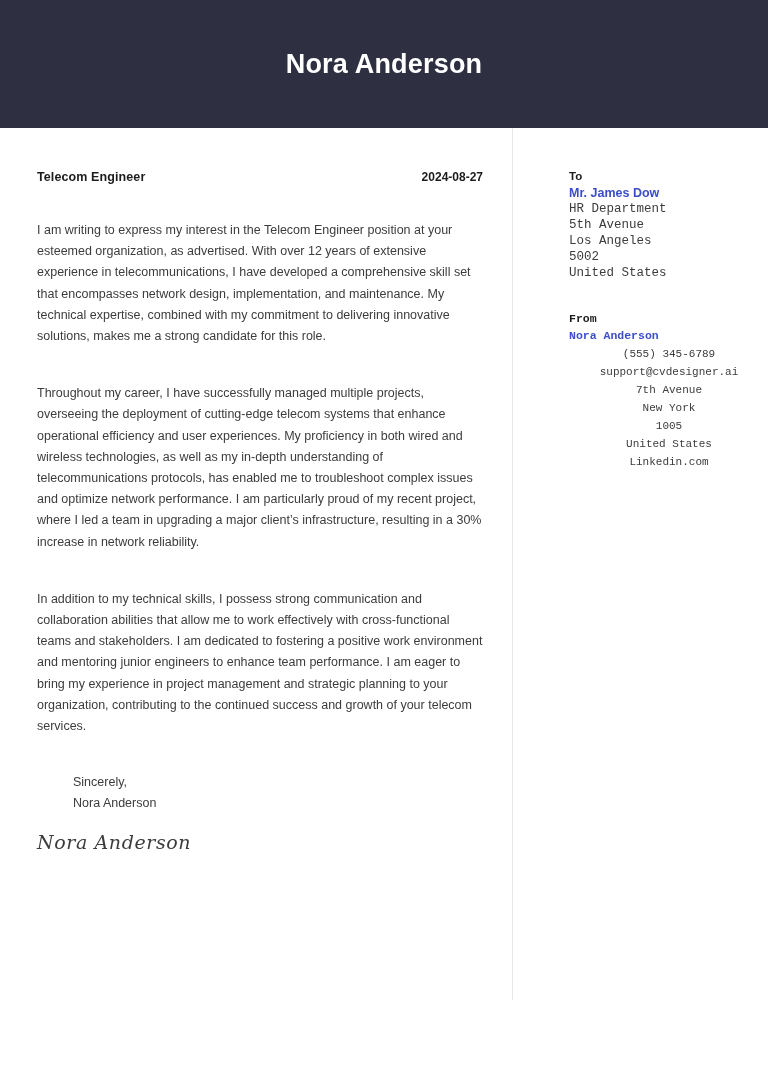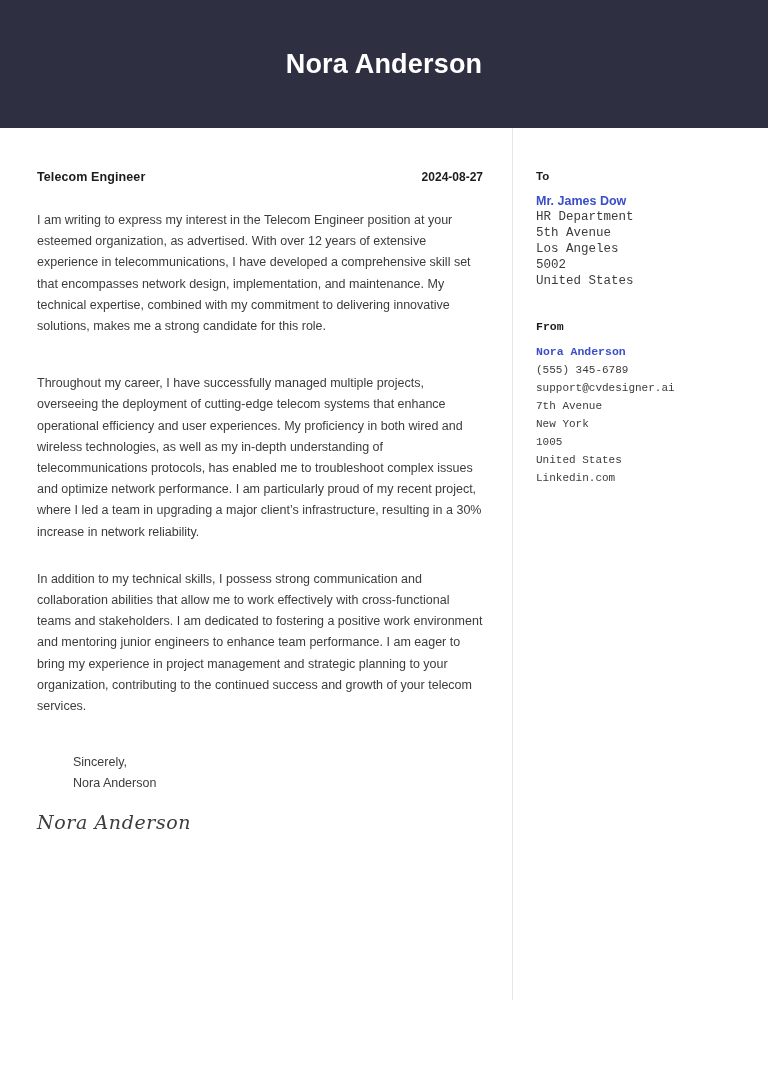--- a/index.html
+++ b/index.html
@@ -67,21 +67,21 @@
     font-size: 12px;
     font-weight: bold;
     color: #1c1c1c;
   }
   .salutation {
     margin-top: 35px;
     font-size: 12.5px;
     color: #3c3c3c;
   }
   .para {
-    margin-top: 26px;
+    margin-top: 36px;
     font-size: 12.5px;
     line-height: 21.2px;
     color: #3c3c3c;
     text-align: left;
   }
   .para.gap-big {
     margin-top: 36px;
   }
   .closing-line {
     font-size: 12.5px;
@@ -97,53 +97,54 @@
     font-family: "DejaVu Serif", serif;
     font-style: italic;
     font-size: 19px;
     color: #3c3c3c;
     letter-spacing: 0.6px;
   }
 
   
   .address-col {
     position: absolute;
-    left: 536px;
+    left: 569px;
     top: 0px;
     width: 200px;
   }
   .addr-heading {
     font-size: 11.5px;
     font-weight: bold;
     color: #1c1c1c;
   }
   .to-block {
     padding-top: 42px;
   }
   .from-block {
     padding-top: 32px;
     font-family: Liberation Mono, monospace;
   }
   .addr-name {
     font-weight: bold;
     color: #3b4ec8;
-    margin-top: 12px;
+    margin-top: 4px;
   }
   .to-block .addr-name { font-size: 12.5px; }
   .to-block .addr-line {
     font-size: 12.5px;
     color: #3c3c3c;
     margin-top: 2px;
     font-family: Liberation Mono, monospace;
   }
   .from-block .addr-name { font-size: 11.5px; }
   .from-block .addr-line {
     font-size: 11px;
     color: #3c3c3c;
     margin-top: 6px;
+    text-align: center;
   }
 </style>
 </head>
 <body>
 
 <div class="header-bar">
   <div class="header-name">Nora Anderson</div>
 </div>
 
 <div class="page-body">

